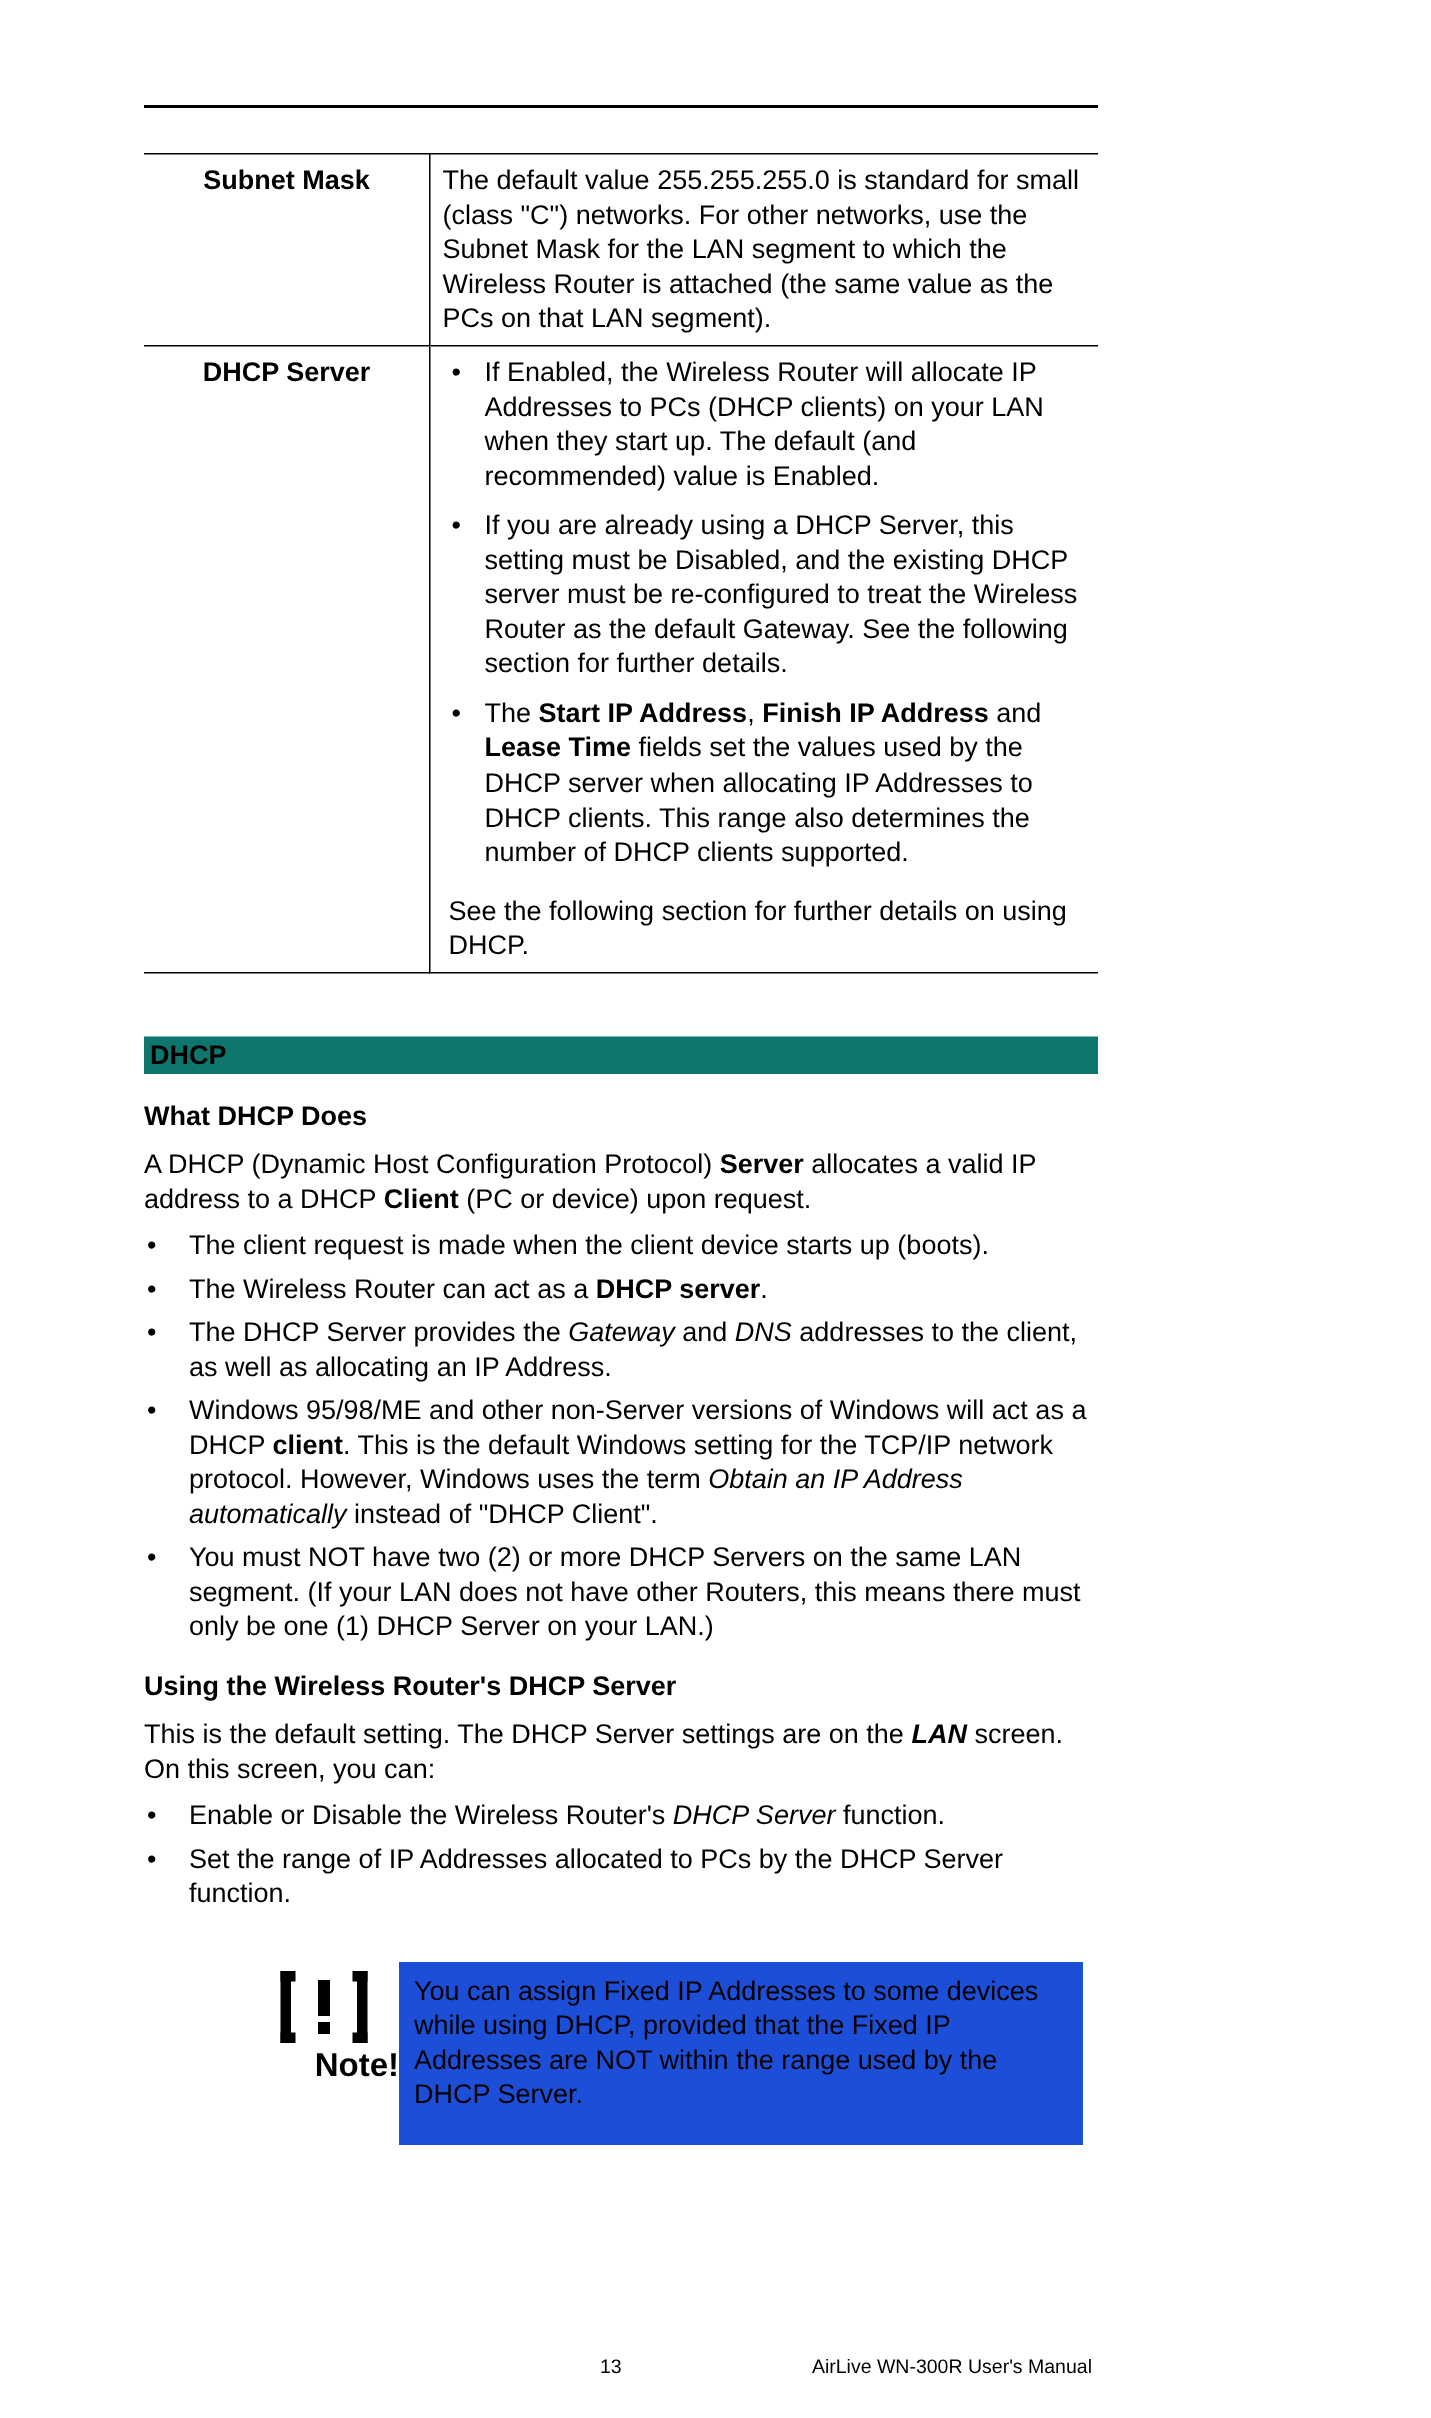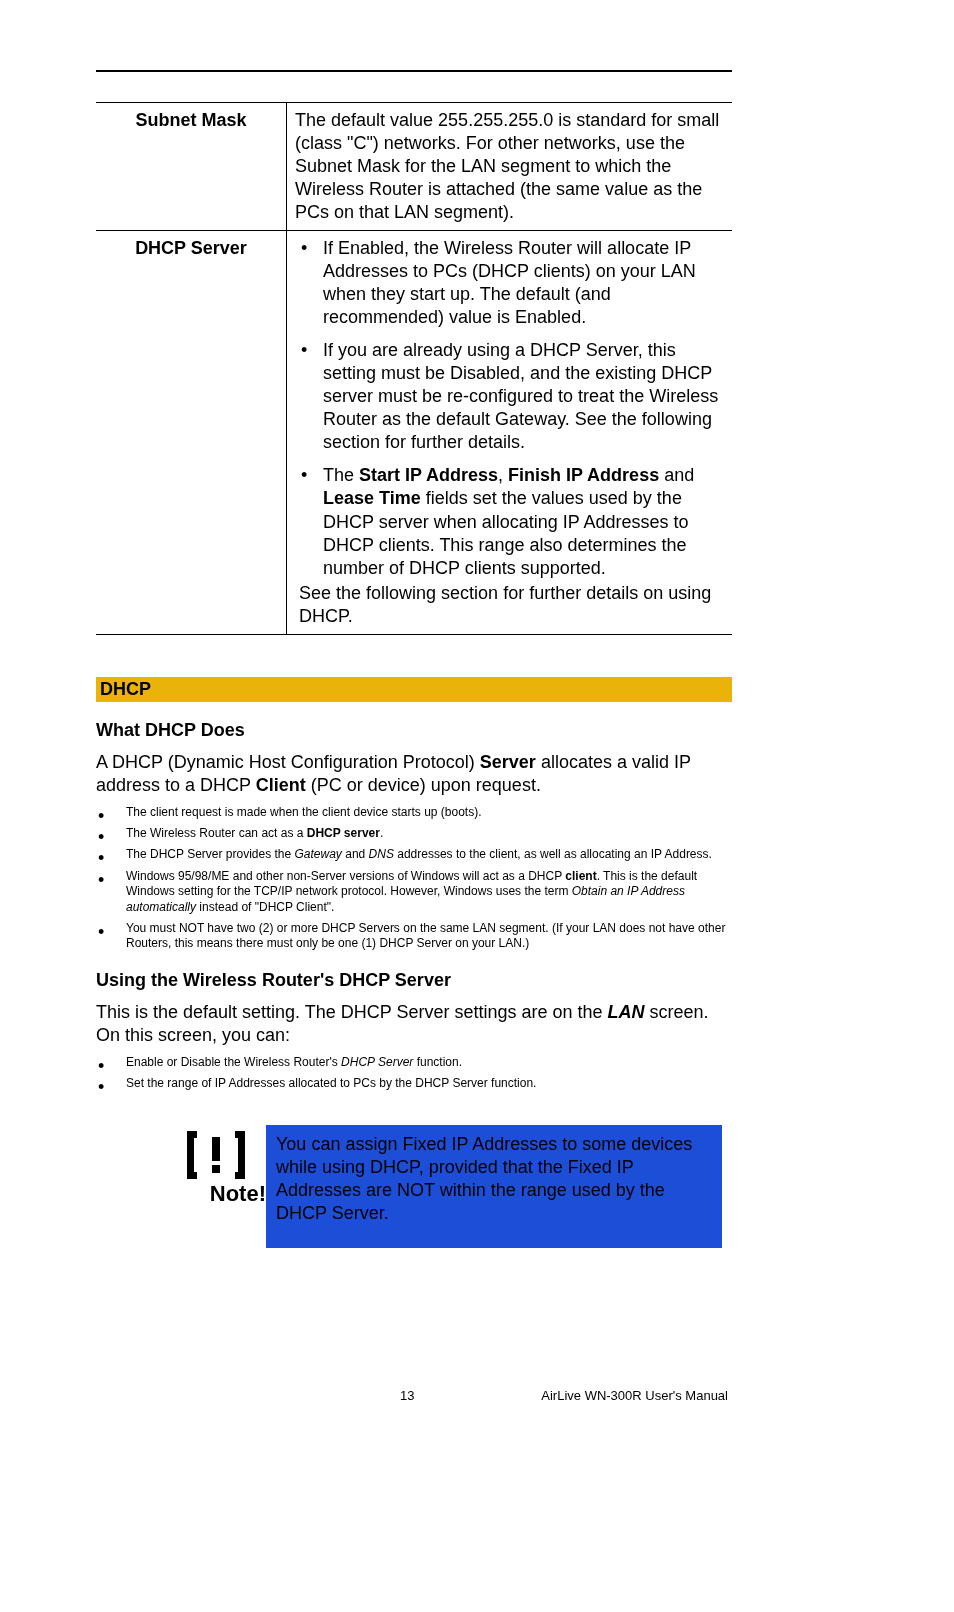--- a/index.html
+++ b/index.html
@@ -41,31 +41,31 @@
   ul.bullets {
     list-style: none;
     margin: 0;
     padding: 0;
   }
   ul.bullets > li {
     position: relative;
     padding-left: 28px;
     margin-bottom: 10px;
   }
-  ul.bullets > li:last-child { margin-bottom: 2px; }
+  ul.bullets > li:last-child { margin-bottom: 16px; }
   ul.bullets > li::before {
     content: "•";
     position: absolute;
     left: 6px;
     top: 0;
     font-size: 18px;
   }
   .sub-line { padding-left: 4px; }
   .section-bar {
-    background: #eab308;
+    background: #0f766e;
     font-weight: bold;
     font-size: 18px;
     padding: 2px 4px;
     margin-top: 42px;
     margin-bottom: 18px;
   }
   .h-sub {
     font-weight: bold;
     font-size: 18px;
     margin-top: 10px;
@@ -73,21 +73,21 @@
   }
   .para {
     font-size: 18px;
     line-height: 1.28;
     margin-bottom: 8px;
   }
   ul.body-bullets {
     list-style: none;
     margin: 0 4px 18px 0;
     padding: 0;
-    font-size: 12px;
+    font-size: 18px;
     line-height: 1.28;
   }
   ul.body-bullets > li {
     position: relative;
     padding-left: 30px;
     margin-bottom: 6px;
   }
   ul.body-bullets > li::before {
     content: "•";
     position: absolute;

